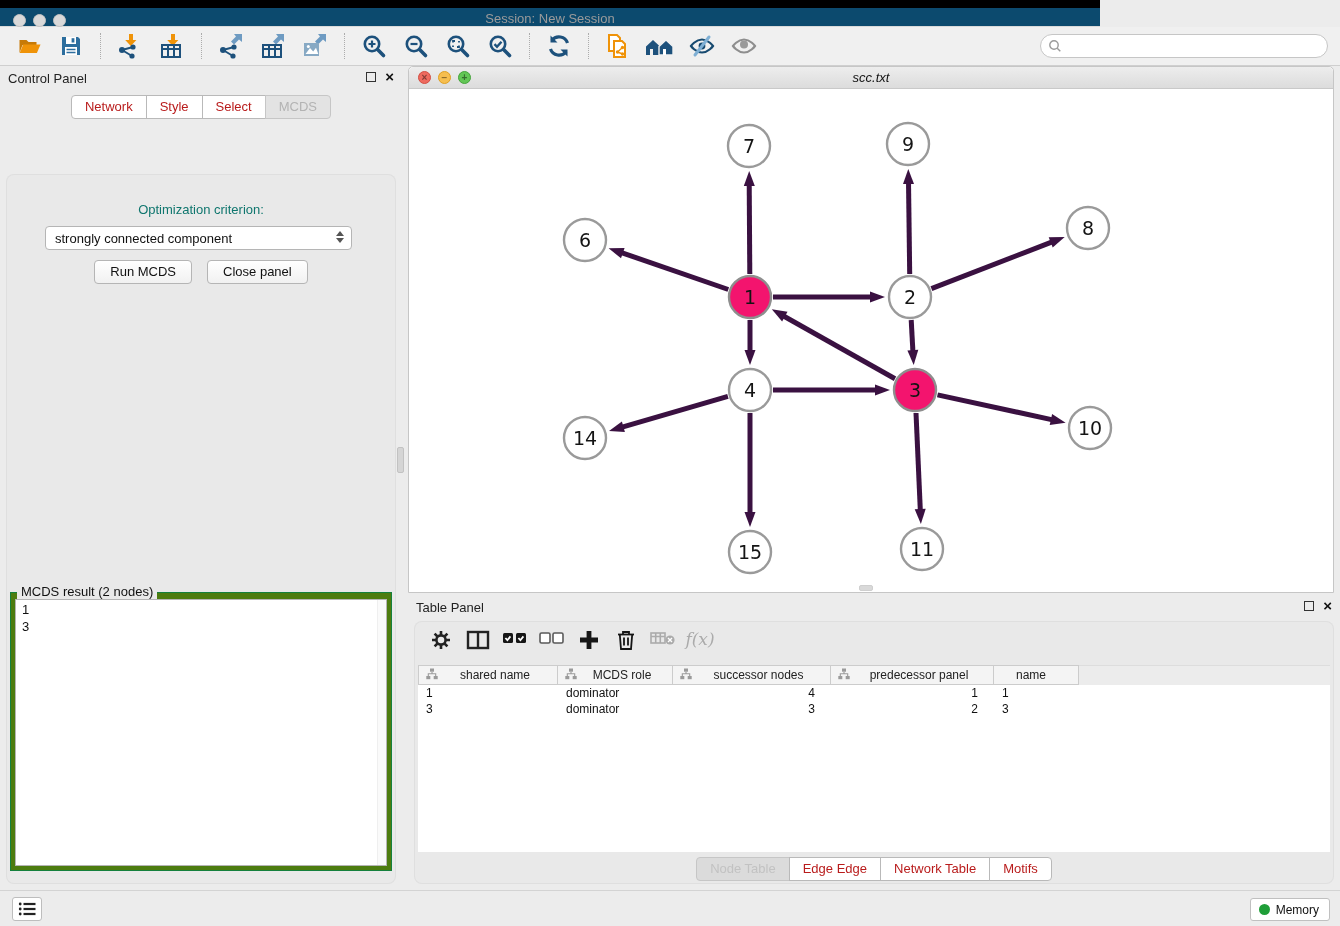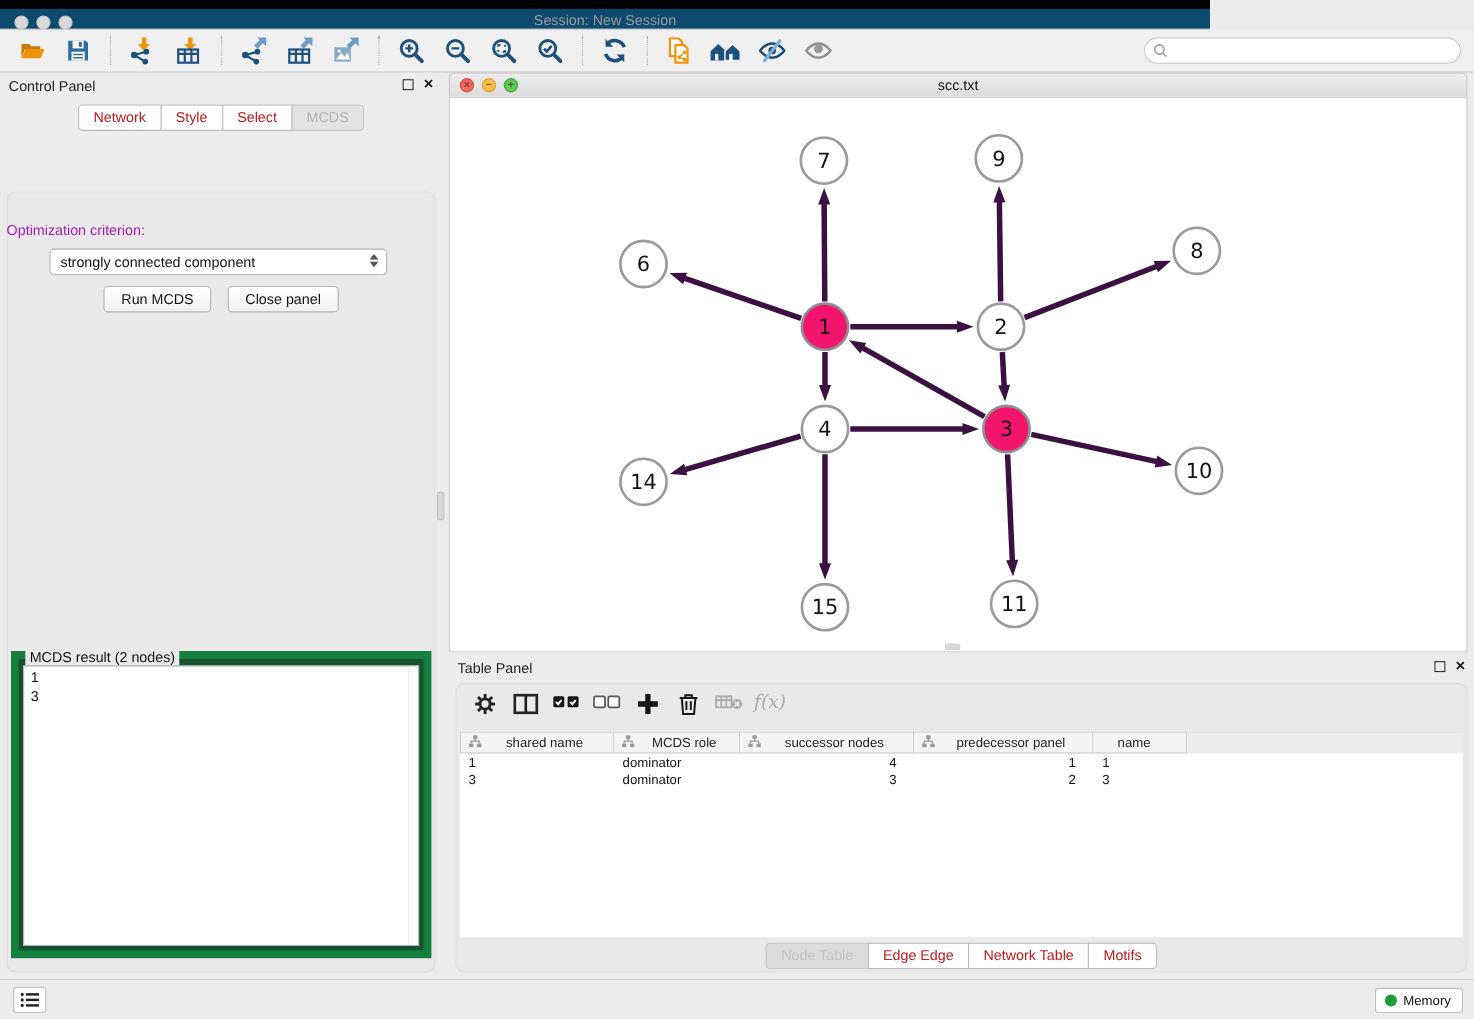--- a/index.html
+++ b/index.html
@@ -48,38 +48,38 @@
     padding:3px 13px 4px 13px; background:#fff; border:1px solid #B9B9B9; margin-left:-1px;
     font-size:13px; font-weight:500; color:#b91c1c; cursor:default;
   }
   .tab:first-child { border-radius:4px 0 0 4px; margin-left:0; }
   .tab:last-child { border-radius:0 4px 4px 0; }
   .tab.active { background:#E3E3E3; color:#B3B3B3; border-color:#C6C6C6; }
   .cp-body {
     position:absolute; left:6px; right:6px; top:108px; bottom:4px;
     background:#E9E9E9; border-radius:8px; box-shadow: inset 0 0 0 1px #DFDFDF;
   }
-  .opt-label { position:absolute; left:0; right:0; top:28px; text-align:left; color:#a21caf; }
+  .opt-label { position:absolute; left:0; right:0; top:28px; text-align:center; color:#0f766e; }
   .opt-select {
     position:absolute; left:39px; top:52px; width:307px; height:24px; background:#fff;
     border:1px solid #B5B5B5; border-radius:4px; display:flex; align-items:center; padding:0 22px 0 9px;
     font-size:13px; color:#111;
   }
   .spinner { position:absolute; right:7px; top:4px; display:flex; flex-direction:column; gap:2px; align-items:center; }
   .spinner i { width:0; height:0; border-left:4px solid transparent; border-right:4px solid transparent; display:block; }
   .spinner .up { border-bottom:5px solid #555; }
   .spinner .dn { border-top:5px solid #555; }
   .cp-buttons { position:absolute; left:0; right:0; top:86px; display:flex; justify-content:center; gap:15px; }
   .btn {
     padding:3px 15px 4px 15px; background:linear-gradient(#FFFFFF,#F1F1F1); border:1px solid #B5B5B5;
     border-radius:4px; font-size:13px; color:#111; cursor:default;
   }
   .groupbox {
     position:absolute; left:4px; right:4px; top:418px; bottom:13px;
-    border:7px solid #15803d; background:#14532d;
+    border:1px solid #15803d; background:#4d7c0f;
   }
   .groupbox .gb-title {
     position:absolute; top:-9px; left:6px; background:#E9E9E9; padding:0 4px; font-size:13px; color:#111;
   }
   .gb-inner {
     position:absolute; left:4px; right:4px; top:6px; bottom:4px; background:#fff; border:1px solid #B5B5B5;
   }
   .gb-lines { padding:1px 6px; font-size:13px; line-height:17px; color:#111; white-space:pre; }
   .gb-scroll { position:absolute; right:0; top:0; bottom:0; width:9px; background:#FAFAFA; border-left:1px solid #EFEFEF; }
   
@@ -92,21 +92,21 @@
     border-radius:5px 5px 0 0; position:relative;
   }
   .traffic { position:absolute; left:9px; top:4px; display:flex; gap:7px; }
   .traffic span {
     width:13px; height:13px; border-radius:50%; display:flex; align-items:center; justify-content:center;
     font-size:10px; font-weight:bold; color:rgba(0,0,0,0.45); line-height:1;
   }
   .tl-close { background:#EE6A5F; border:1px solid #D24E42; }
   .tl-min   { background:#F6BE4F; border:1px solid #DFA023; }
   .tl-zoom  { background:#62C655; border:1px solid #45A33B; }
-  .net-title { position:absolute; left:0; right:0; top:3px; text-align:center; font-size:13px; color:#111; }
+  .net-title { position:absolute; left:0; right:0; top:3px; text-align:center; font-size:13px; color:#111;font-style:italic; }
   .net-canvas { position:relative; width:924px; height:503px; background:#fff; overflow:hidden; }
   .net-grip {
     position:absolute; left:450px; bottom:1px; width:14px; height:6px; background:#D9D9D9;
     border:1px solid #CFCFCF; border-radius:2px;
   }
   .split-grip {
     position:absolute; left:397px; top:447px; width:7px; height:26px; background:#D5D5D5;
     border:1px solid #C2C2C2; border-radius:2px;
   }
   

